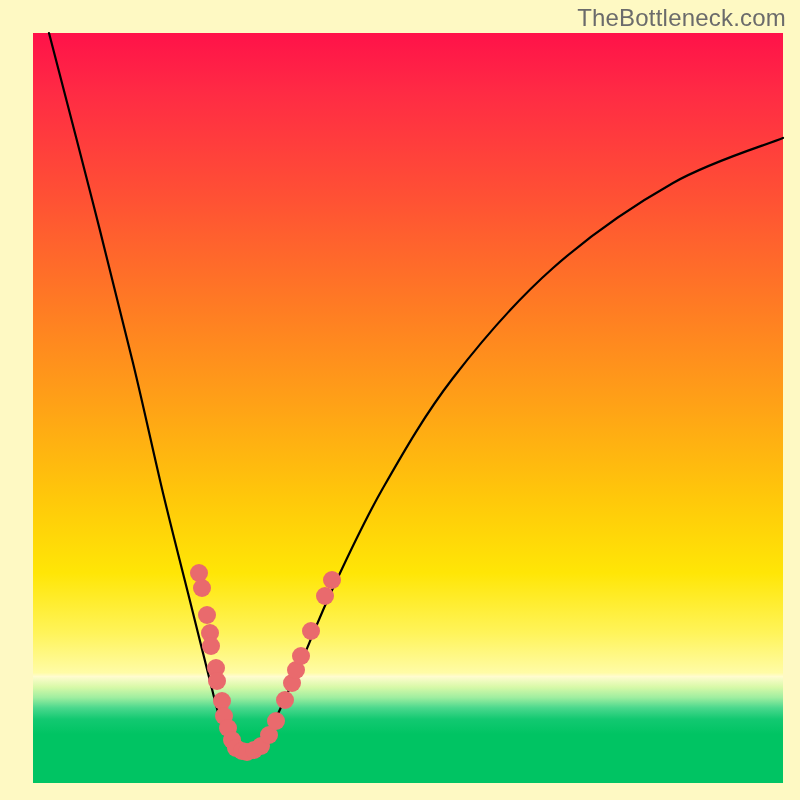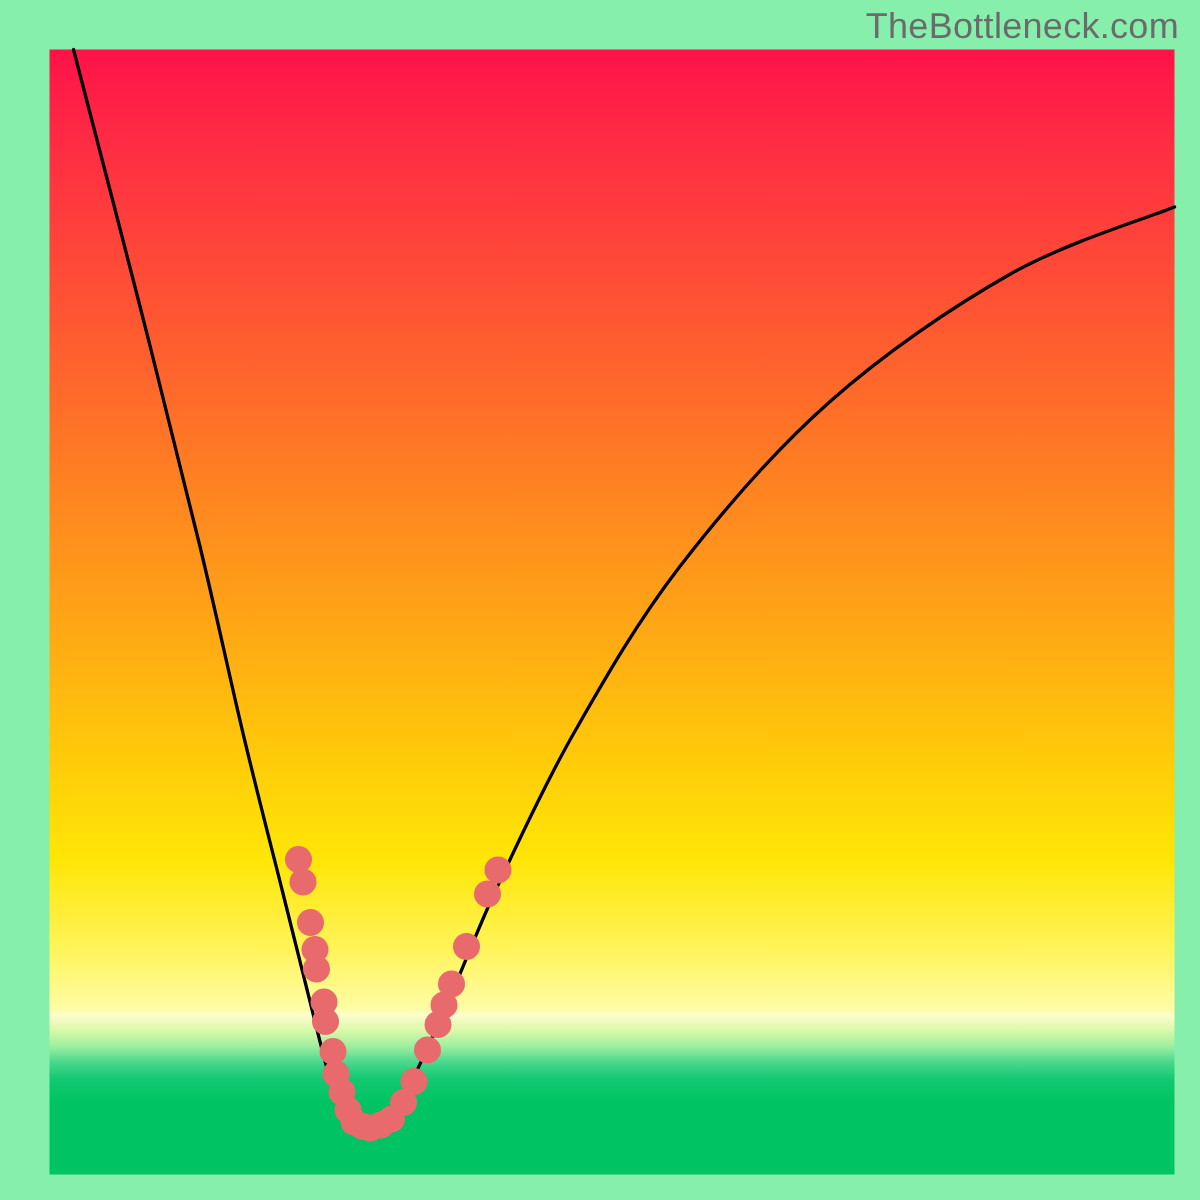--- a/index.html
+++ b/index.html
@@ -10,21 +10,21 @@
     background: #000;
     overflow: hidden;
     font-family: Arial, Helvetica, sans-serif;
   }
   .frame {
     position: absolute;
     left: 0;
     top: 0;
     width: 800px;
     height: 800px;
-    background: #86efac;
+    background: #fef9c3;
   }
   .plot-area {
     position: absolute;
     left: 33px;
     top: 33px;
     width: 750px;
     height: 750px;
     
     background:
       linear-gradient(

